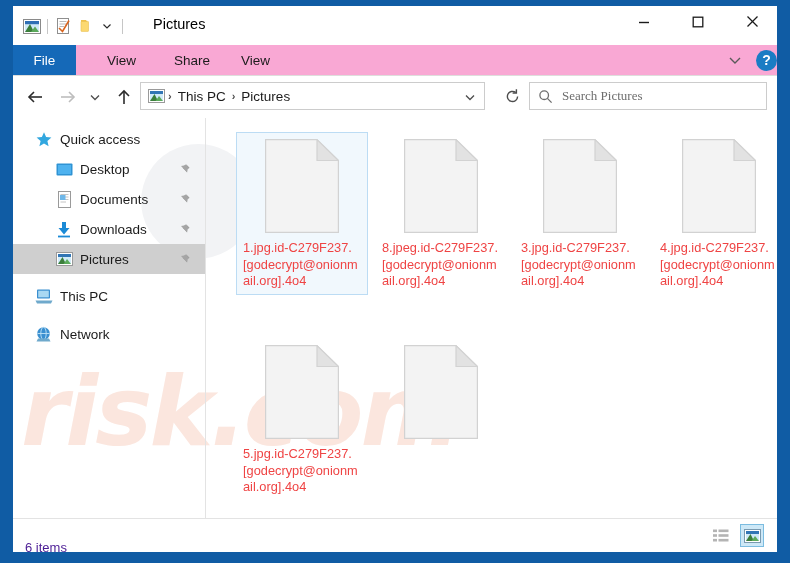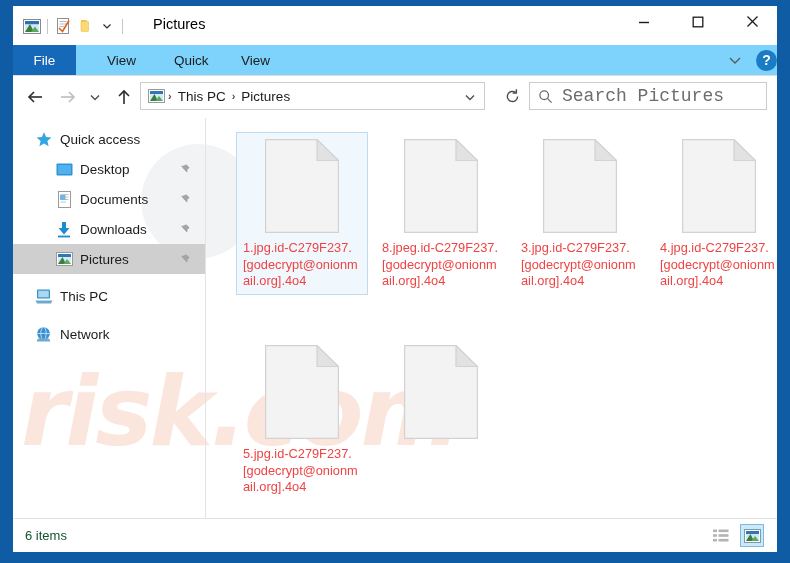--- a/index.html
+++ b/index.html
@@ -90,21 +90,21 @@
     cursor: default;
   }
   #btn-min { left: 608px; }
   #btn-max { left: 662px; }
   #btn-close { left: 716px; }
   
   #ribbon {
     position: absolute;
     left: 0; top: 39px;
     width: 774px; height: 30px;
-    background: #7dd3fc;
+    background: #f9a8d4;
     border-bottom: 1px solid #dededc;
     z-index: 3;
   }
   .tab {
     position: absolute;
     top: 0;
     height: 30px;
     display: flex; align-items: center; justify-content: center;
     font-size: 13.5px;
     color: #1b1b1b;
@@ -208,22 +208,22 @@
     align-items: center;
     box-sizing: border-box;
   }
   #searchbox .sicon {
     width: 30px;
     display: flex; align-items: center; justify-content: center;
   }
   #search-input {
     border: none;
     outline: none;
-    font-family: Liberation Mono, monospace;
-    font-size: 18px;
+    font-family: Liberation Serif, serif;
+    font-size: 13px;
     color: #6d6d6d;
     background: transparent;
     width: 190px;
   }
   #search-input::placeholder { color: #6d6d6d; opacity: 1; }
   
   #body {
     position: absolute;
     left: 0; top: 112px;
     width: 612px; height: 400px;
@@ -309,23 +309,23 @@
   #statusbar {
     position: absolute;
     left: 0; top: 512px;
     width: 764px; height: 34px;
     background: #ffffff;
     border-top: 1px solid #e3e3e3;
     z-index: 3;
   }
   #status-count {
     position: absolute;
-    left: 12px; top: 9px;
+    left: 12px; top: 21px;
     font-size: 13px;
-    color: #14532d;
+    color: #4c1d95;
   }
   .viewbtn {
     position: absolute;
     top: 5px;
     width: 24px; height: 23px;
     display: flex; align-items: center; justify-content: center;
     cursor: default;
   }
   #view-details { right: 44px; }
   #view-icons {
@@ -395,21 +395,21 @@
         <svg width="13" height="13" viewBox="0 0 13 13">
           <line x1="1.5" y1="1.5" x2="11.5" y2="11.5" stroke="#1b1b1b" stroke-width="1.3"></line>
           <line x1="11.5" y1="1.5" x2="1.5" y2="11.5" stroke="#1b1b1b" stroke-width="1.3"></line>
         </svg>
       </div>
     </div>
 
     <div id="ribbon">
       <div class="tab file">File</div>
       <div class="tab home">View</div>
-      <div class="tab share">Quick</div>
+      <div class="tab share">Share</div>
       <div class="tab view">View</div>
       <div class="ribbon-right">
         <div class="chev-min">
           <svg width="16" height="14" viewBox="0 0 16 14">
             <path d="M3 5 L8 10 L13 5" fill="none" stroke="#5a5a5a" stroke-width="1.4"></path>
           </svg>
         </div>
         <div class="help-btn">?</div>
       </div>
     </div>

